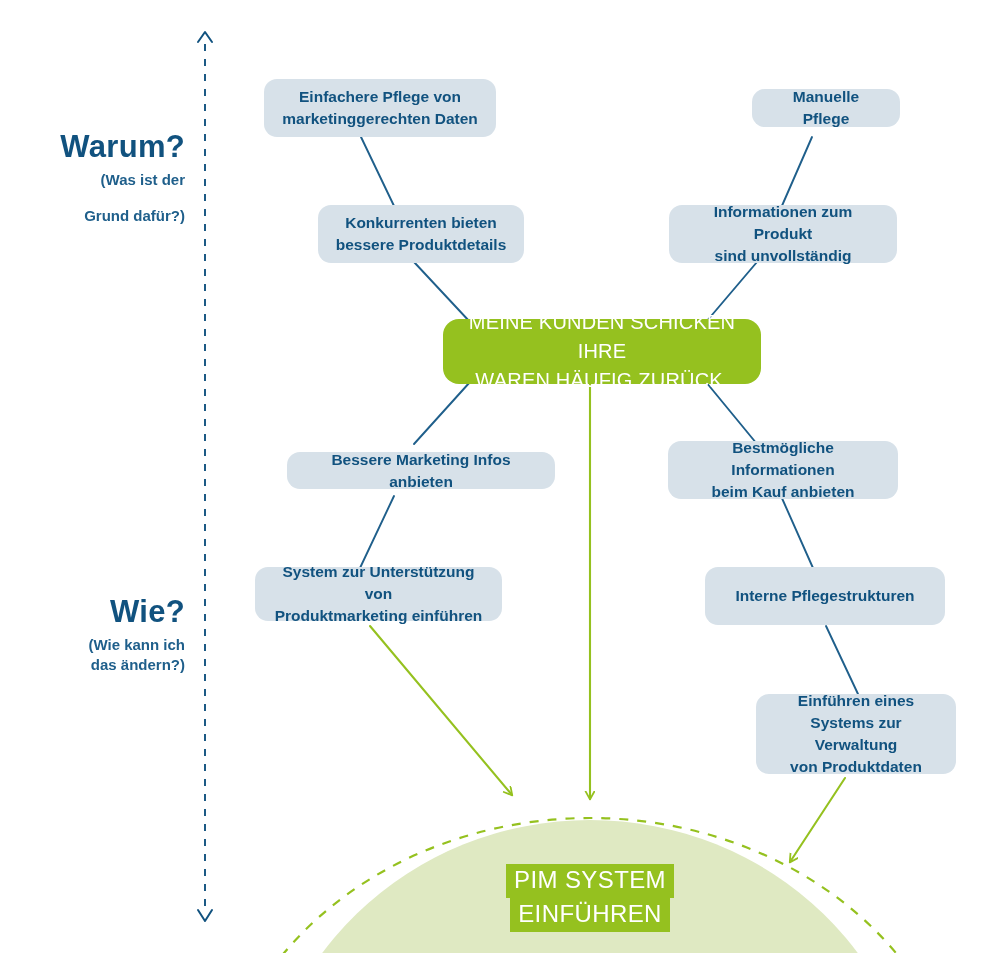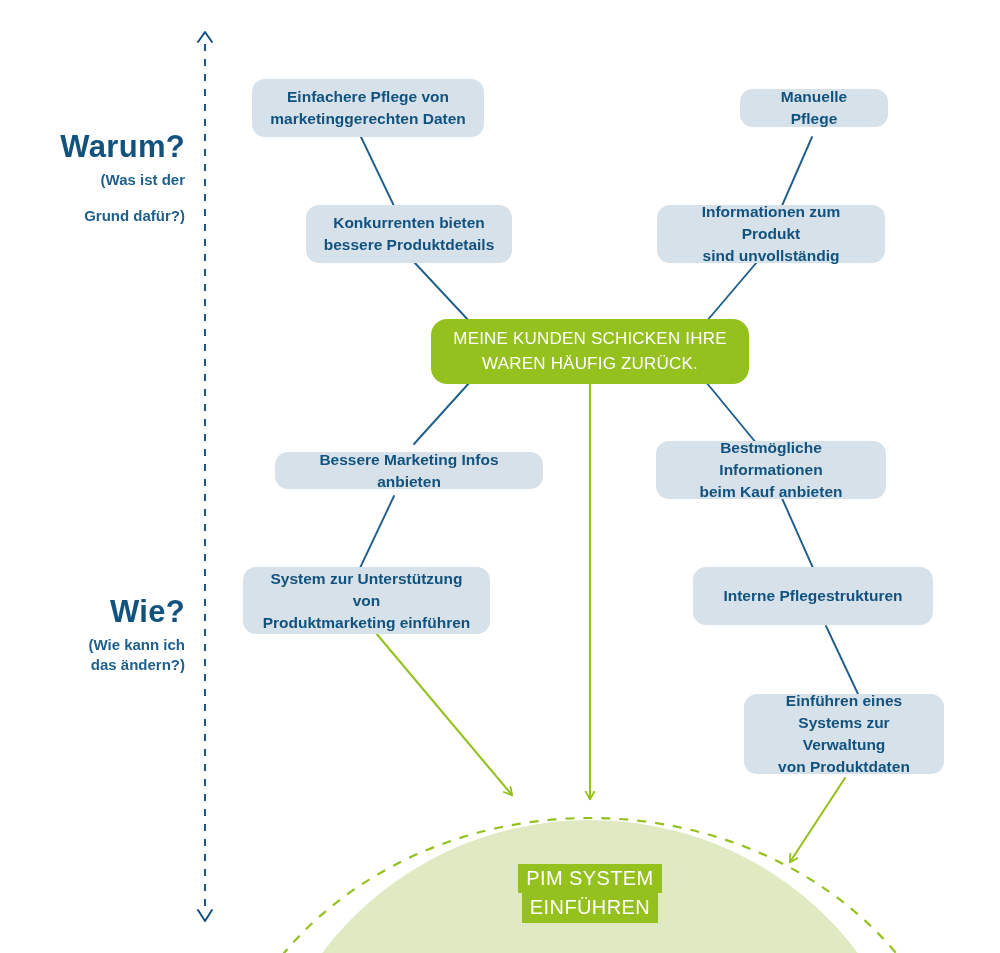--- a/index.html
+++ b/index.html
@@ -58,50 +58,51 @@
   .node {
     position: absolute;
     z-index: 5;
     box-sizing: border-box;
     display: flex;
     align-items: center;
     justify-content: center;
     text-align: center;
     border-radius: 13px;
     padding: 10px 16px;
+    margin-left: 12px;
   }
   .node.blue {
     background: #d7e1e9;
     color: #11527f;
     font-size: 15.5px;
     font-weight: bold;
     line-height: 1.42;
   }
   .node.center-green {
     background: #95c11f;
     color: #ffffff;
-    font-size: 17px;
+    font-size: 20px;
     font-weight: normal;
     line-height: 1.45;
     letter-spacing: 0.2px;
     border-radius: 16px;
   }
 
   
   #goal-label {
     position: absolute;
     z-index: 6;
     text-align: center;
     line-height: 0;
   }
   #goal-label span {
     display: inline-block;
     background: #95c11f;
     color: #ffffff;
-    font-size: 20px;
+    font-size: 24px;
     letter-spacing: 0.4px;
     padding: 3px 8px 4px 8px;
     line-height: 1.12;
     white-space: nowrap;
   }
 </style>
 </head>
 <body>
 
 <div id="canvas">
@@ -203,21 +204,21 @@
     </div>
   </div>
 
   <div class="node blue" style="left:656px; top:441px; width:230px; height:58px;">
     <div>
       <div>Bestmögliche Informationen</div>
       <div>beim Kauf anbieten</div>
     </div>
   </div>
 
-  <div class="node blue" style="left:243px; top:567px; width:247px; height:67px;">
+  <div class="node blue" style="left:243px; top:567px; width:247px; height:54px;">
     <div>
       <div>System zur Unterstützung von</div>
       <div>Produktmarketing einführen</div>
     </div>
   </div>
 
   <div class="node blue" style="left:693px; top:567px; width:240px; height:58px;">
     <div>
       <div>Interne Pflegestrukturen</div>
     </div>

